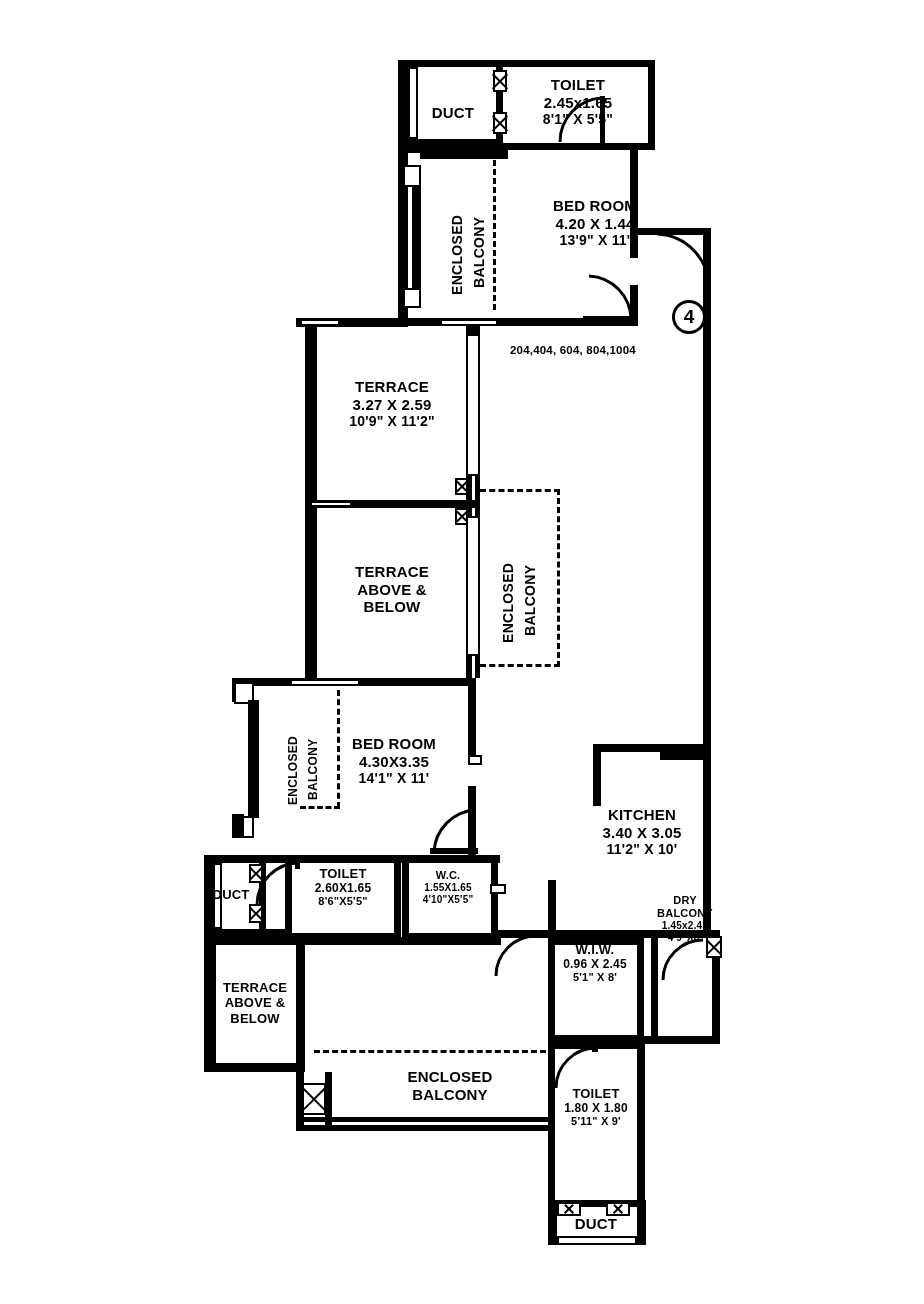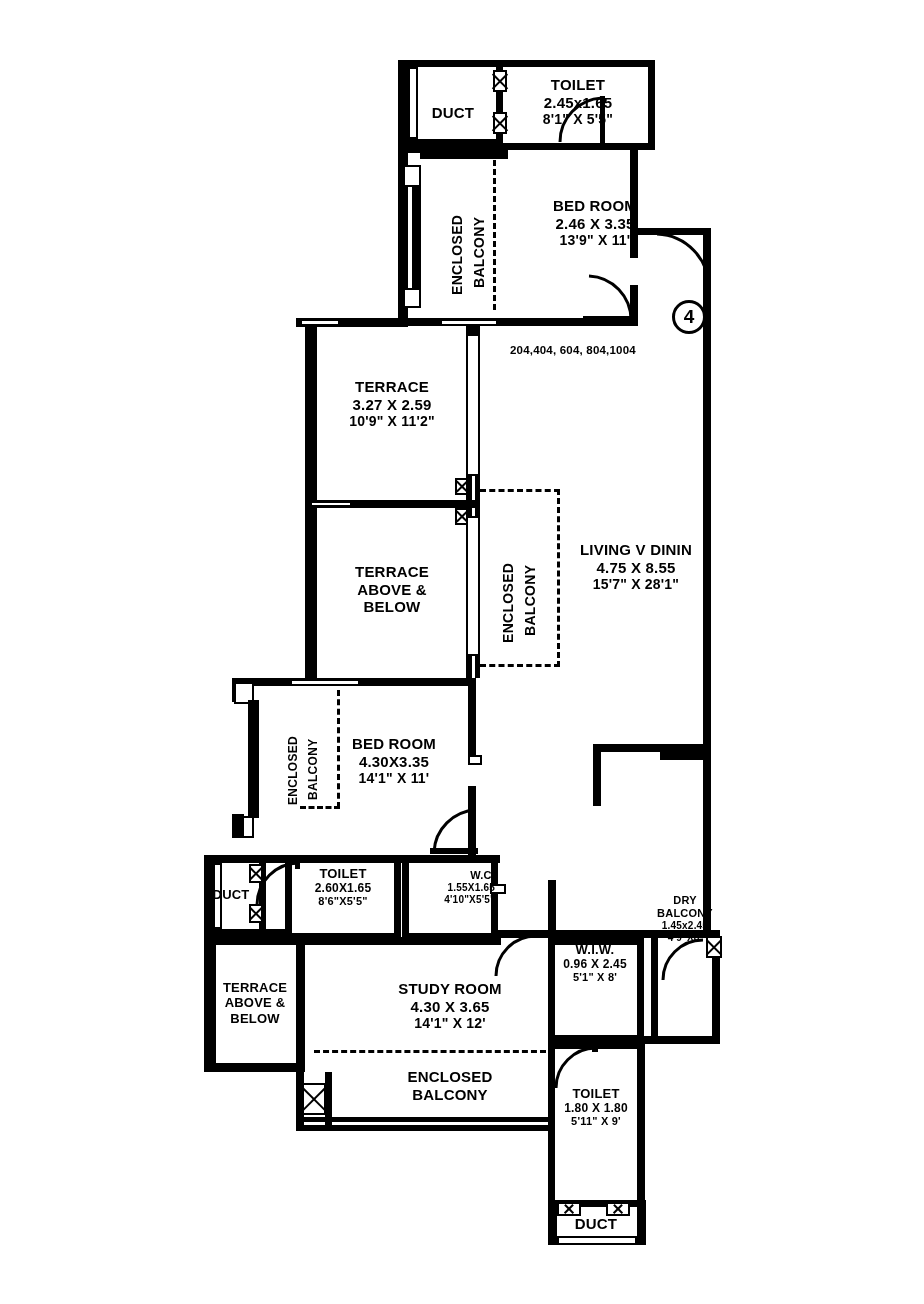--- a/index.html
+++ b/index.html
@@ -329,21 +329,21 @@
   </div>
 
   <div class="lbl" style="left:508px; top:76px; width:140px;">
     <span class="nm">TOILET</span>
     <span class="d1">2.45x1.65</span>
     <span class="d2">8'1" X 5'5"</span>
   </div>
 
   <div class="lbl" style="left:510px; top:197px; width:170px;">
     <span class="nm">BED ROOM</span>
-    <span class="d1">2.46 X 3.35</span>
+    <span class="d1">4.20 X 1.44</span>
     <span class="d2">13'9" X 11'</span>
   </div>
 
   <div class="vlbl" style="left:449px; top:295px;">
     <span>ENCLOSED</span>
   </div>
   <div class="vlbl" style="left:471px; top:288px;">
     <span>BALCONY</span>
   </div>
 
@@ -363,51 +363,51 @@
     <span class="nm">BELOW</span>
   </div>
 
   <div class="vlbl" style="left:500px; top:643px;">
     <span>ENCLOSED</span>
   </div>
   <div class="vlbl" style="left:522px; top:636px;">
     <span>BALCONY</span>
   </div>
 
-  <div class="lbl" style="left:566px; top:541px; width:140px;">
-    <span class="nm">LIVING V DININ</span>
-    <span class="d1">4.75 X 8.55</span>
-    <span class="d2">15'7" X 28'1"</span>
-  </div>
 
   <div class="lbl" style="left:318px; top:735px; width:152px;">
     <span class="nm">BED ROOM</span>
     <span class="d1">4.30X3.35</span>
     <span class="d2">14'1" X 11'</span>
   </div>
 
   <div class="vlbl sm" style="left:286px; top:805px;">
     <span>ENCLOSED</span>
   </div>
   <div class="vlbl sm" style="left:306px; top:800px;">
     <span>BALCONY</span>
   </div>
 
+  <div class="lbl" style="left:578px; top:806px; width:128px;">
+    <span class="nm">KITCHEN</span>
+    <span class="d1">3.40 X 3.05</span>
+    <span class="d2">11'2" X 10'</span>
+  </div>
 
   <div class="lbl sm" style="left:203px; top:887px; width:56px;">
     <span class="nm">DUCT</span>
   </div>
 
   <div class="lbl sm" style="left:288px; top:866px; width:110px;">
     <span class="nm">TOILET</span>
     <span class="d1">2.60X1.65</span>
     <span class="d2">8'6"X5'5"</span>
   </div>
 
-  <div class="lbl xs" style="left:401px; top:869px; width:94px;text-align:right;">
+  <div class="lbl xs" style="left:401px; top:869px; width:94px;">
     <span class="nm">W.C.</span>
     <span class="d1">1.55X1.65</span>
     <span class="d2">4'10"X5'5"</span>
   </div>
 
   <div class="lbl sm" style="left:545px; top:942px; width:100px;">
     <span class="nm">W.I.W.</span>
     <span class="d1">0.96 X 2.45</span>
     <span class="d2">5'1" X 8'</span>
   </div>
@@ -418,25 +418,20 @@
     <span class="d1">1.45x2.45</span>
     <span class="d2">4'9"X8'</span>
   </div>
 
   <div class="lbl sm" style="left:210px; top:980px; width:90px;">
     <span class="nm">TERRACE</span>
     <span class="nm">ABOVE &amp;</span>
     <span class="nm">BELOW</span>
   </div>
 
-  <div class="lbl" style="left:370px; top:980px; width:160px;">
-    <span class="nm">STUDY ROOM</span>
-    <span class="d1">4.30 X 3.65</span>
-    <span class="d2">14'1" X 12'</span>
-  </div>
 
   <div class="lbl" style="left:370px; top:1068px; width:160px;">
     <span class="nm">ENCLOSED</span>
     <span class="nm">BALCONY</span>
   </div>
 
   <div class="lbl sm" style="left:546px; top:1086px; width:100px;">
     <span class="nm">TOILET</span>
     <span class="d1">1.80 X 1.80</span>
     <span class="d2">5'11" X 9'</span>

